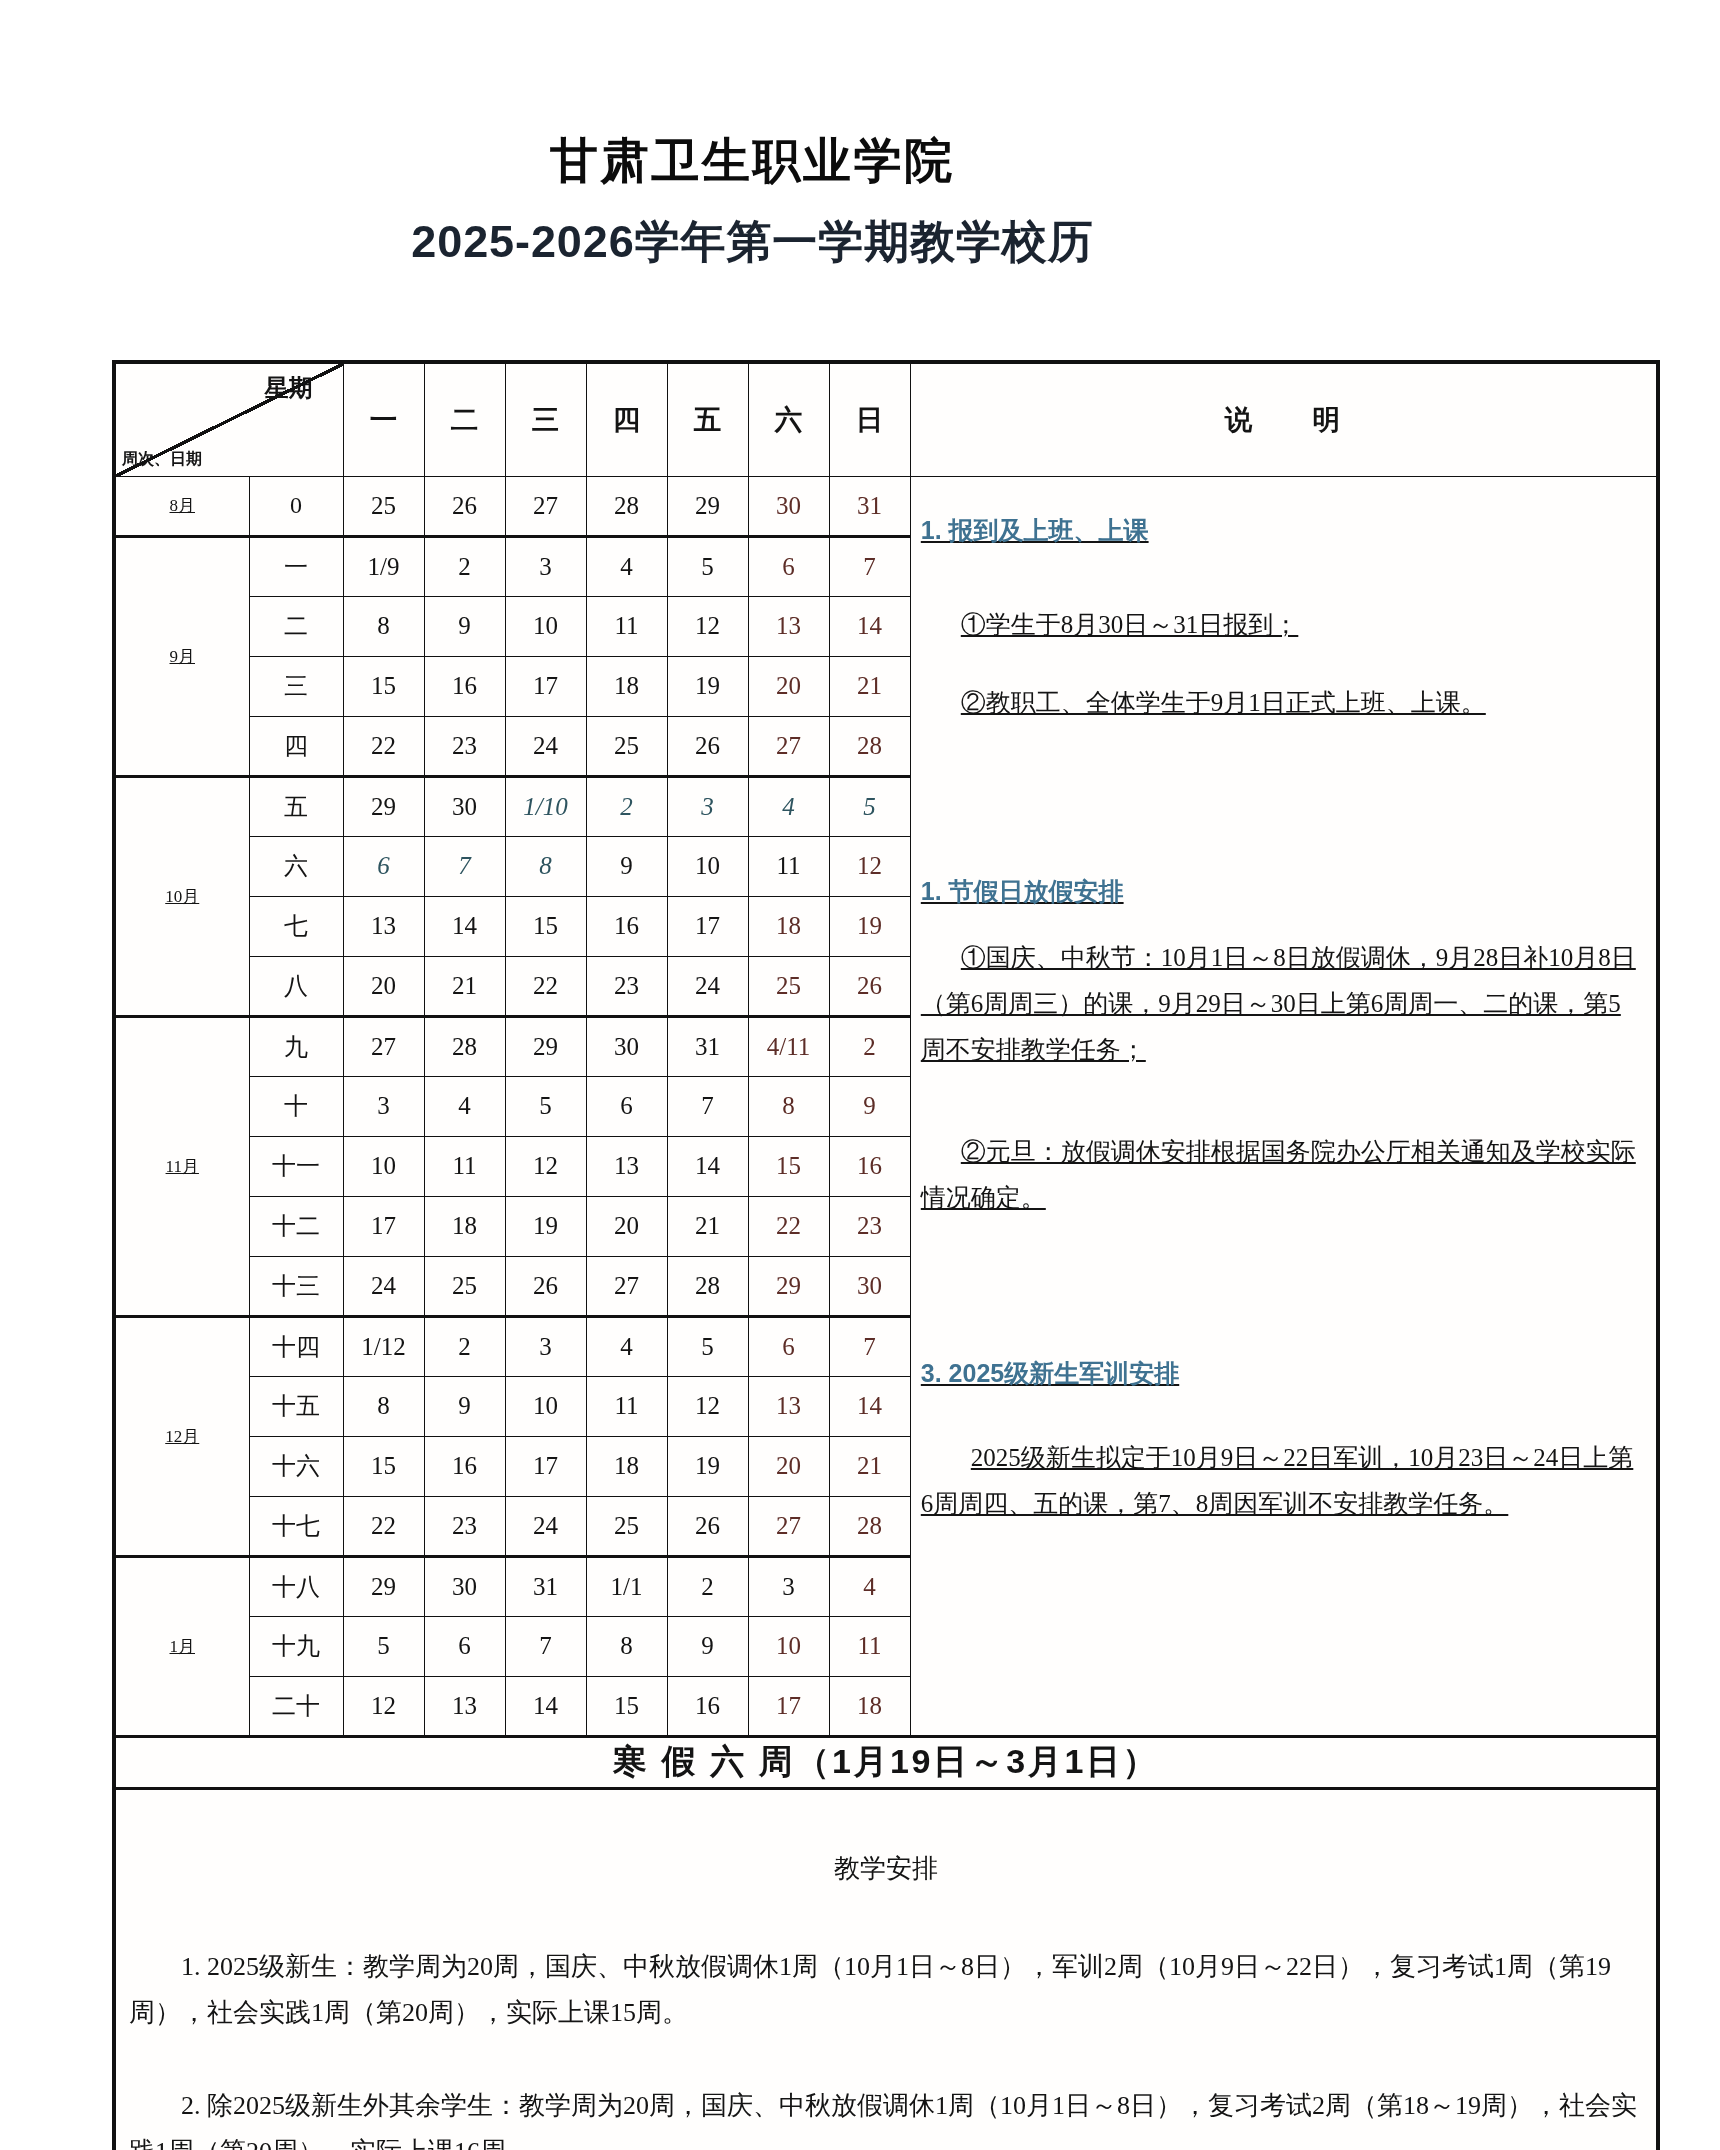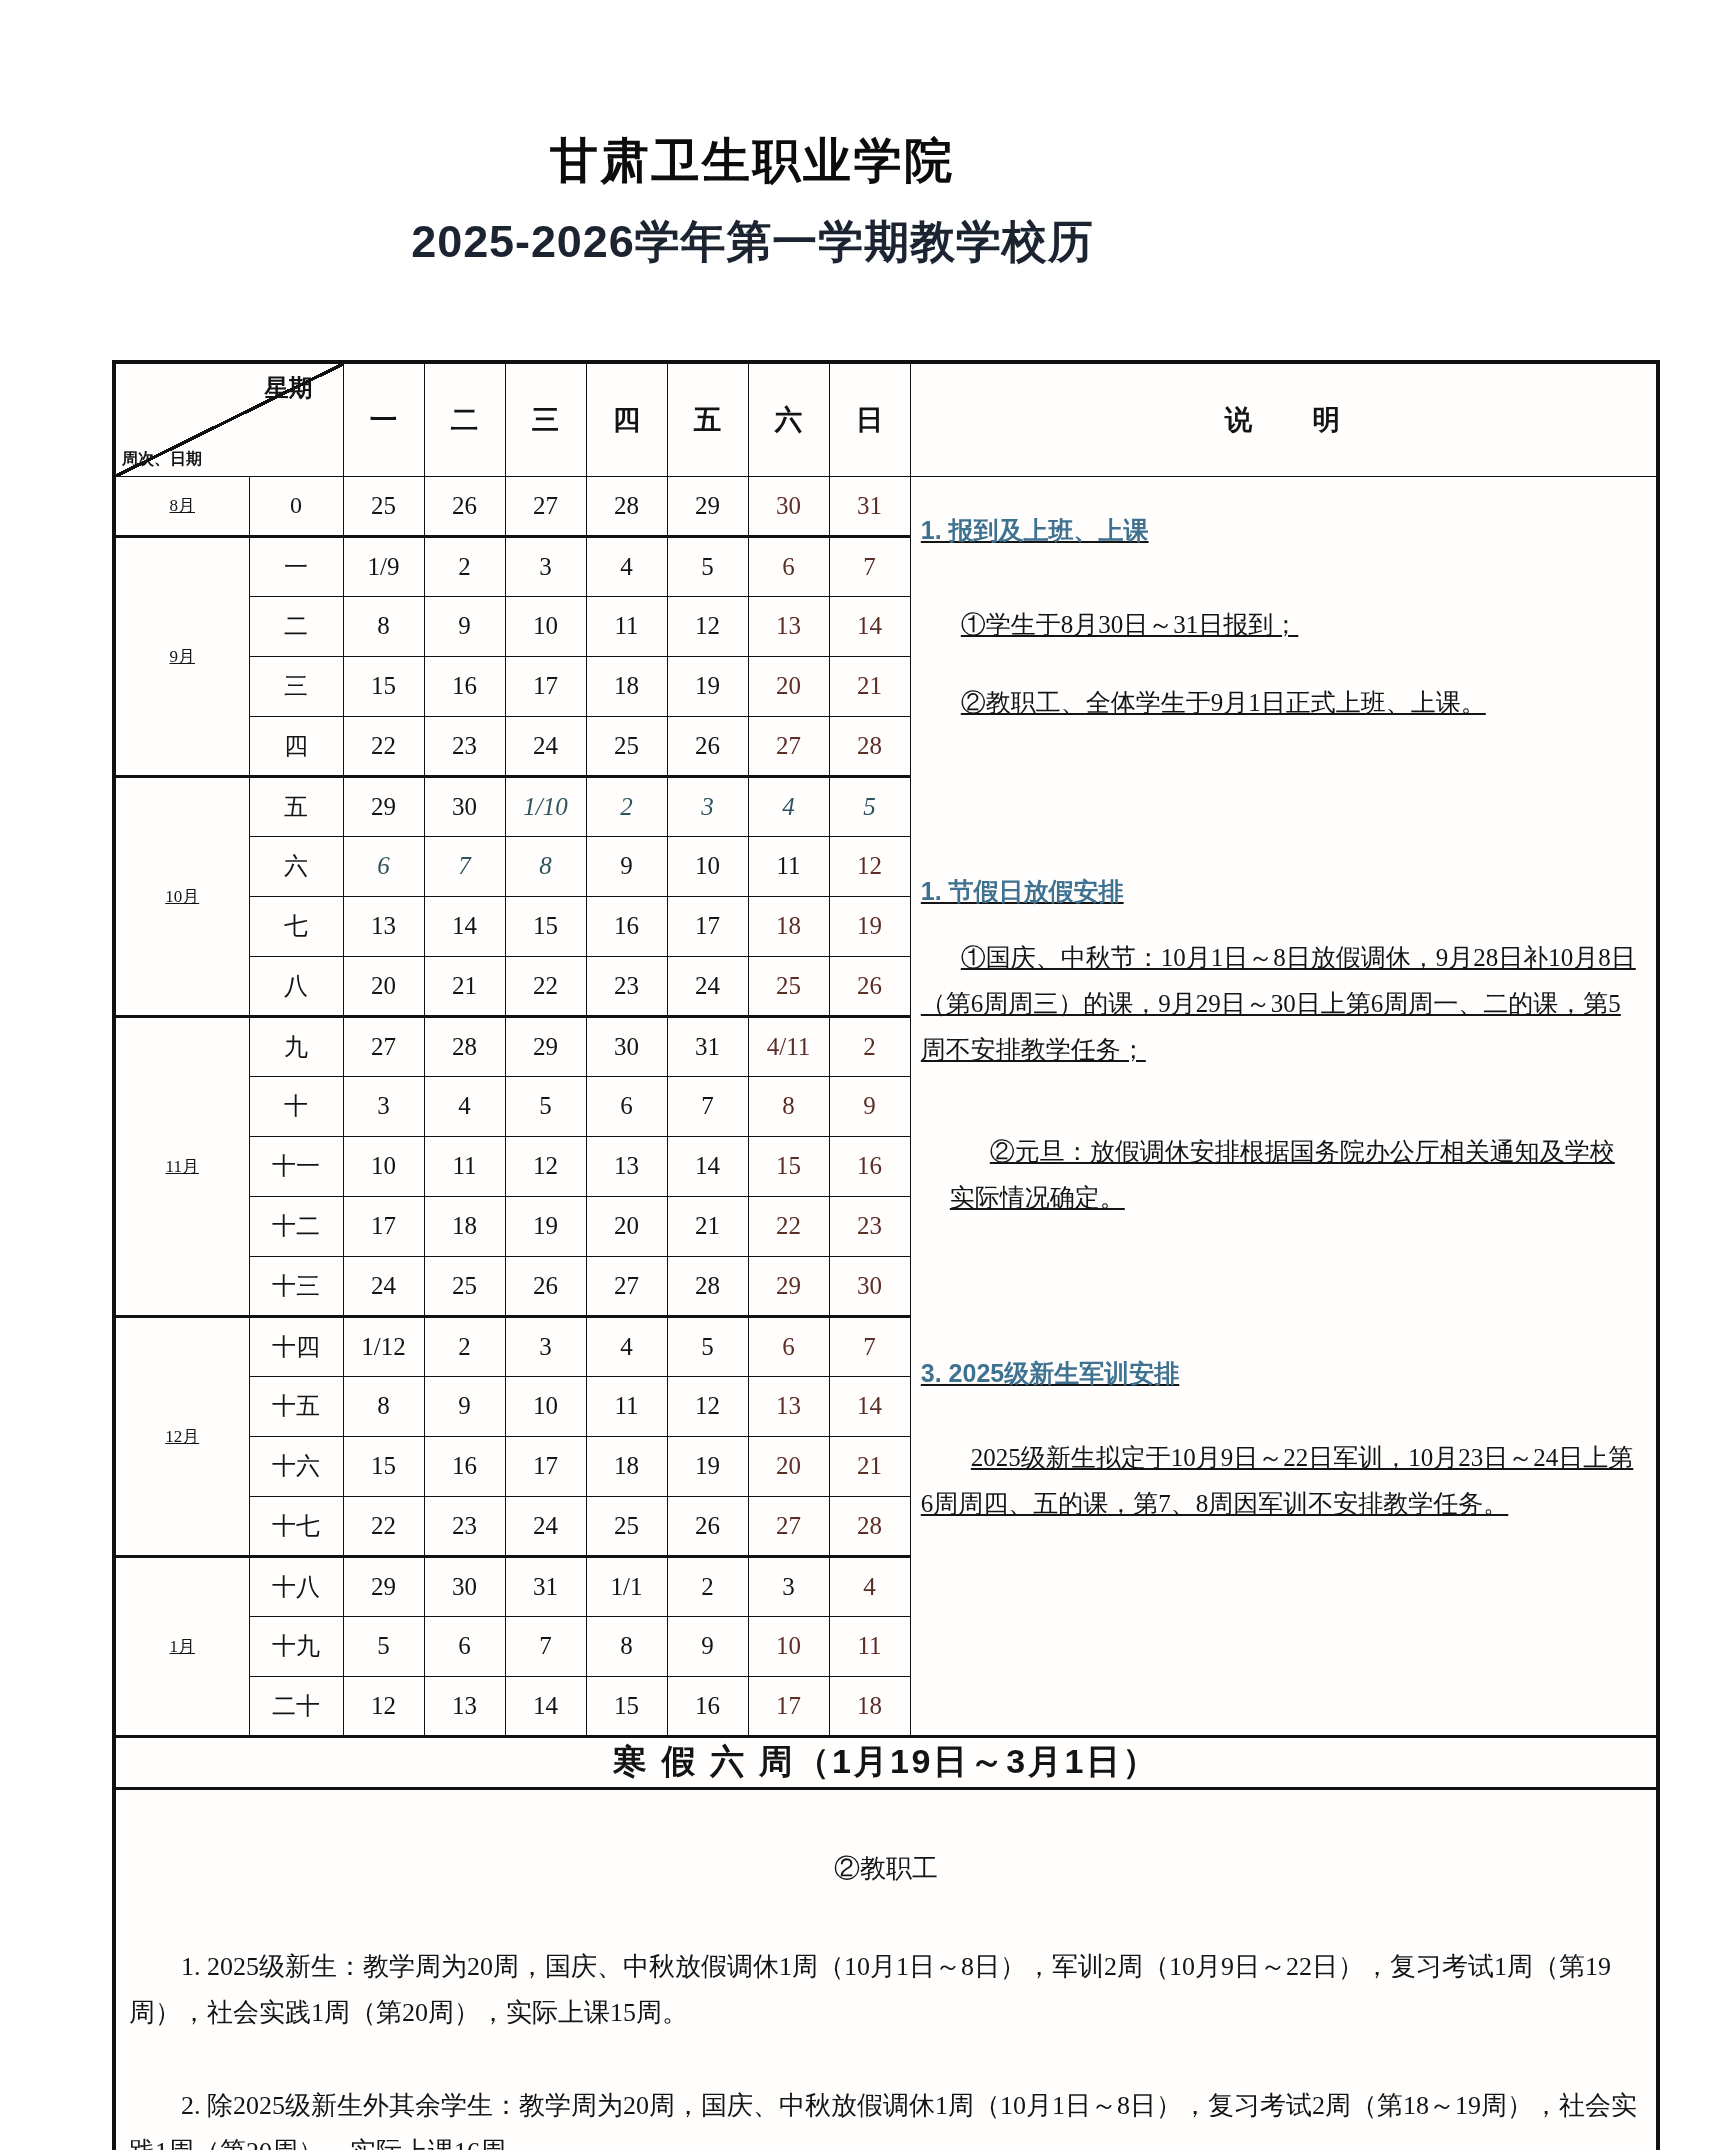--- a/index.html
+++ b/index.html
@@ -37,21 +37,21 @@
   td.notes-cell{vertical-align:top;text-align:left;}
   .notes{padding:26px 17px 0 10.3px;font-size:25px;line-height:46px;text-decoration:underline;}
   .notes .nt{font-weight:bold;color:var(--headblue,#3f7291);
     font-family:"Liberation Sans","DejaVu Sans",sans-serif;font-size:25px;}
   .notes .np{text-indent:1.6em;}
   .sec1 .nt{margin-top:4.3px;}
   .sec1 .np1{margin-top:49px;}
   .sec1 .np2{margin-top:32px;}
   .sec2 .nt{margin-top:142px;}
   .sec2 .np1{margin-top:21.5px;}
-  .sec2 .np2{margin-top:56px;margin-left:29px;}
+  .sec2 .np2{margin-top:56px;}
   .sec3 .nt{margin-top:129px;}
   .sec3 .np1{margin-top:39px;text-indent:2em;}
 
   tr.holiday-row{height:52px;}
   tr.holiday-row td{border-top:3.9px solid #111;border-bottom:3.9px solid #111;
     font-family:"Liberation Sans","DejaVu Sans",sans-serif;font-weight:bold;font-size:34px;letter-spacing:2.6px;}
 
   tr.bottom-row{height:387px;}
   tr.bottom-row td{vertical-align:top;text-align:left;}
   .bottom-box{padding:0 13px;font-size:26px;line-height:46px;}
@@ -331,21 +331,21 @@
         <td class="date-cell r">18</td>
       </tr>
     </tbody>
   <tbody>
     <tr class="holiday-row">
       <td colspan="10">寒 假 六 周（1月19日～3月1日）</td>
     </tr>
     <tr class="bottom-row">
       <td colspan="10">
         <div class="bottom-box">
-          <div class="bottom-title">②教职工</div>
+          <div class="bottom-title">教学安排</div>
           <div class="bottom-p bp1">1. 2025级新生：教学周为20周，国庆、中秋放假调休1周（10月1日～8日），军训2周（10月9日～22日），复习考试1周（第19周），社会实践1周（第20周），实际上课15周。</div>
           <div class="bottom-p bp2">2. 除2025级新生外其余学生：教学周为20周，国庆、中秋放假调休1周（10月1日～8日），复习考试2周（第18～19周），社会实践1周（第20周），实际上课16周。</div>
         </div>
       </td>
     </tr>
   </tbody>
 </table>
 
 
 </body></html>

